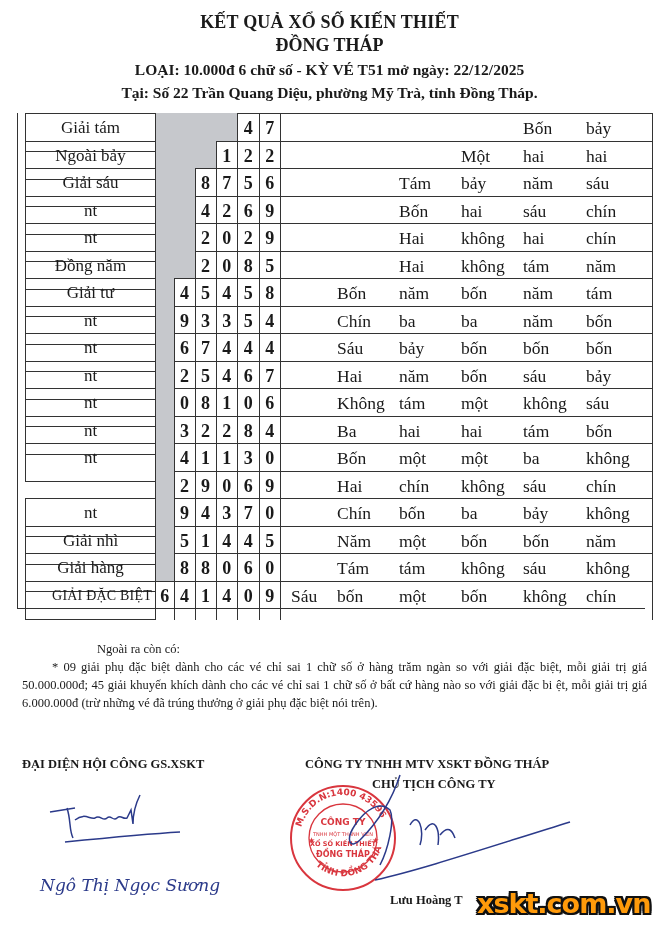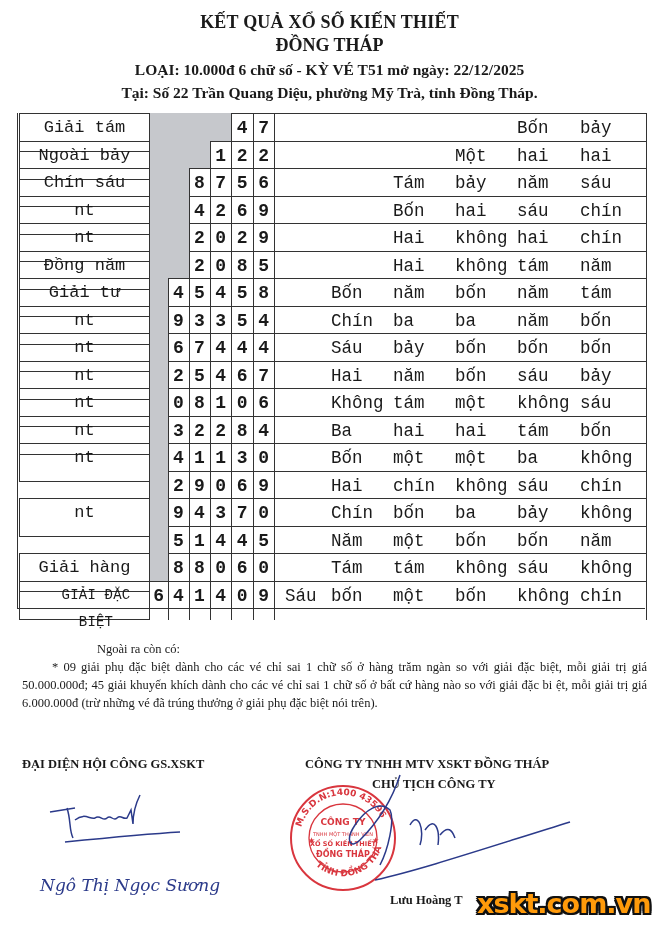--- a/index.html
+++ b/index.html
@@ -7,21 +7,21 @@
     width: 659px; height: 925px; background: #ffffff; position: relative; overflow: hidden;
     font-family: "Liberation Serif", "DejaVu Serif", serif; color: #1a1a1a;
   }
   .header { position: absolute; left: 0; width: 659px; text-align: center; font-weight: bold; }
   .h1 { top: 12px; font-size: 18px; letter-spacing: 0.2px; }
   .h2 { top: 35px; font-size: 18px; }
   .h3 { top: 61px; font-size: 15.5px; }
   .h4 { top: 84px; font-size: 15.5px; }
 
   .table { position: absolute; left: 17px; top: 113px; width: 628px; }
-  .row { position: absolute; left: 2px; width: 628px; height: 39px; font-family: Liberation Mono, monospace; }
+  .row { position: absolute; left: 8px; width: 628px; height: 39px; }
   .row .label {
     position: absolute; left: 0; top: 0; width: 130px; height: 100%;
     border: 1.3px solid #333; box-sizing: border-box; border-right: none;
     text-align: center; font-size: 17px; line-height: 27px;
   }
   .row .label.special { font-size: 14px; letter-spacing: 0.2px; padding-left: 23px; }
   .gray { position: absolute; background: #c6c8cc; }
   .cell {
     position: absolute; top: 0; height: 100%; box-sizing: border-box;
     border: 1.3px solid #333; border-right: none; border-bottom: none;
@@ -77,21 +77,21 @@
       <div class="cell" style="left: 190.5px; width: 21.5px;">1</div>
       <div class="cell" style="left: 212px; width: 21.5px;">2</div>
       <div class="cell" style="left: 233.5px; width: 21.5px;">2</div>
       <div class="words">
         <span class="word" style="left: 180px;">Một</span>
         <span class="word" style="left: 242px;">hai</span>
         <span class="word" style="left: 305px;">hai</span>
       </div>
     </div>
     <div class="row" style="top: 55px;">
-      <div class="label">Chín sáu</div>
+      <div class="label">Giải sáu</div>
       <div class="gray" style="left: 130px; top: 0px; height: 27.5px; width: 39.5px; border-left: 1.3px solid rgb(51, 51, 51); box-sizing: border-box;"></div>
       <div class="cell" style="left: 169.5px; width: 21px;">8</div>
       <div class="cell" style="left: 190.5px; width: 21.5px;">7</div>
       <div class="cell" style="left: 212px; width: 21.5px;">5</div>
       <div class="cell" style="left: 233.5px; width: 21.5px;">6</div>
       <div class="words">
         <span class="word" style="left: 118px;">Tám</span>
         <span class="word" style="left: 180px;">bảy</span>
         <span class="word" style="left: 242px;">năm</span>
         <span class="word" style="left: 305px;">sáu</span>
@@ -276,20 +276,21 @@
       <div class="cell" style="left: 233.5px; width: 21.5px;">0</div>
       <div class="words">
         <span class="word" style="left: 56px;">Chín</span>
         <span class="word" style="left: 118px;">bốn</span>
         <span class="word" style="left: 180px;">ba</span>
         <span class="word" style="left: 242px;">bảy</span>
         <span class="word" style="left: 305px;">không</span>
       </div>
     </div>
     <div class="row" style="top: 412.5px;">
+      <div class="label">Giải nhì</div>
       <div class="gray" style="left: 130px; top: 0px; height: 27.5px; width: 18.5px; border-left: 1.3px solid rgb(51, 51, 51); box-sizing: border-box;"></div>
       <div class="cell" style="left: 148.5px; width: 21px;">5</div>
       <div class="cell" style="left: 169.5px; width: 21px;">1</div>
       <div class="cell" style="left: 190.5px; width: 21.5px;">4</div>
       <div class="cell" style="left: 212px; width: 21.5px;">4</div>
       <div class="cell" style="left: 233.5px; width: 21.5px;">5</div>
       <div class="words">
         <span class="word" style="left: 56px;">Năm</span>
         <span class="word" style="left: 118px;">một</span>
         <span class="word" style="left: 180px;">bốn</span>

